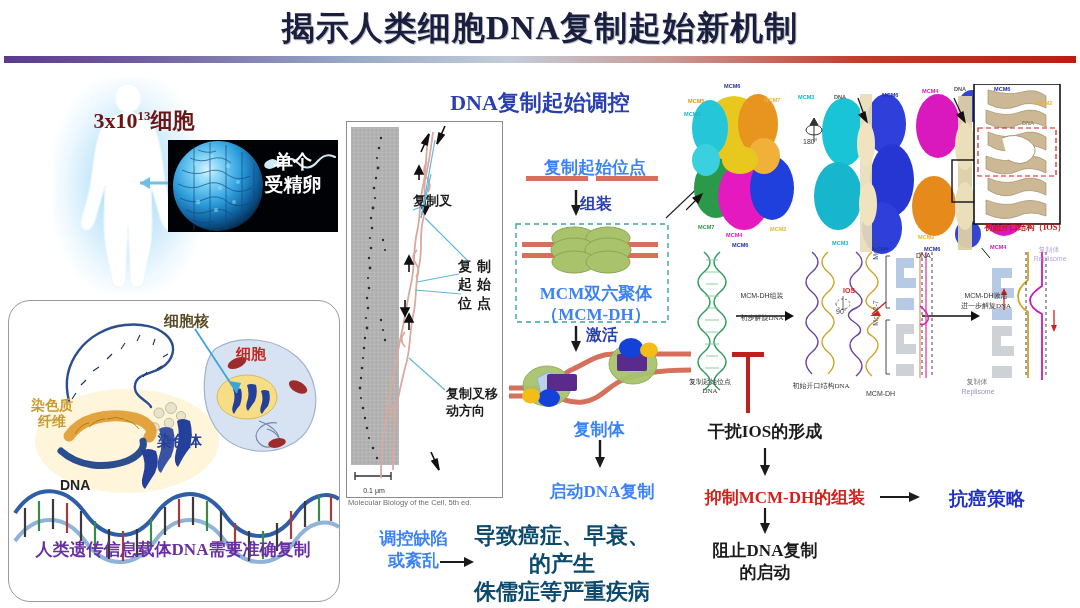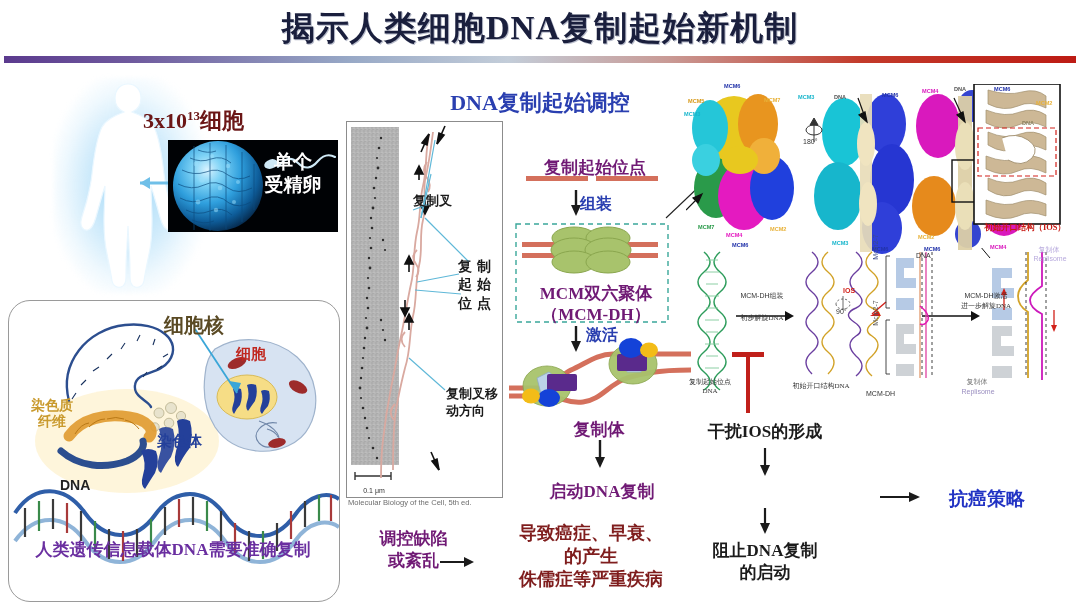--- a/index.html
+++ b/index.html
@@ -24,37 +24,37 @@
 
   
   #humanwrap{left:24px;top:78px;width:240px;height:215px;}
   .glow{
     position:absolute;left:30px;top:0px;width:150px;height:215px;
     background:radial-gradient(ellipse at 50% 50%, #9fd8f7 0%, #cdeafb 38%, rgba(225,243,253,0.55) 62%, rgba(255,255,255,0) 78%);
     filter:blur(2px);
   }
   .body-shape{position:absolute;left:52px;top:4px;width:104px;height:206px;}
   #cellcount{
-    left:20px;top:28px;width:200px;text-align:right;
+    left:20px;top:28px;width:200px;text-align:center;
     font-family:"Liberation Serif","DejaVu Serif",serif;
     font-size:22px;font-weight:bold;color:#6b1616;
   }
   #cellcount sup{font-size:13px;}
 
   
   #eggbox{left:168px;top:140px;width:170px;height:92px;background:#000;overflow:hidden;}
   #egglabel{
     left:252px;top:150px;width:82px;text-align:center;color:#ffffff;
     font-family:"Liberation Serif","DejaVu Serif",serif;font-weight:bold;font-size:19px;line-height:1.22;
   }
 
   
   #cellbox{left:8px;top:300px;width:330px;height:300px;border:1.4px solid #9a9a9a;border-radius:22px;background:#fff;}
   .lbl{position:absolute;font-family:"Liberation Serif","DejaVu Serif",serif;font-weight:bold;}
-  #lbl-nucleus{left:148px;top:312px;font-size:20px;color:#5a4a24;padding-left:16px;}
+  #lbl-nucleus{left:148px;top:312px;font-size:15px;color:#5a4a24;padding-left:16px;}
   #lbl-cell{left:236px;top:345px;font-size:15px;color:#c0271f;}
   #lbl-chromfiber{left:24px;top:398px;width:56px;font-size:14px;color:#c99a2e;line-height:1.15;text-align:center;}
   #lbl-chromosome{left:157px;top:432px;font-size:15px;color:#24409a;}
   #lbl-dna{left:60px;top:477px;font-size:14px;color:#232323;font-family:"Liberation Sans",sans-serif;}
   #cellcaption{
     left:10px;top:538px;width:326px;text-align:center;
     font-family:"Liberation Serif","DejaVu Serif",serif;font-weight:bold;font-size:17px;color:#6a2fa0;
   }
 
   
@@ -65,30 +65,30 @@
   #lbl-fork{left:413px;top:192px;font-size:13px;}
   #lbl-ori{left:458px;top:258px;width:16px;font-size:14px;line-height:1.32;}
   #lbl-ori2{left:477px;top:258px;width:16px;font-size:14px;line-height:1.32;}
   #lbl-forkdir{left:446px;top:386px;width:58px;font-size:13px;line-height:1.3;}
 
   
   #center-title{
     left:400px;top:88px;width:280px;text-align:center;
     font-family:"Liberation Serif","DejaVu Serif",serif;font-weight:bold;font-size:22px;color:#2a3fb0;
   }
-  .ctext{position:absolute;font-family:"Liberation Serif","DejaVu Serif",serif;font-weight:bold;color:#701a75;text-align:center;}
+  .ctext{position:absolute;font-family:"Liberation Serif","DejaVu Serif",serif;font-weight:bold;color:#3b82f6;text-align:center;}
   #t-ori{left:515px;top:156px;width:160px;font-size:17px;}
   #t-assemble{left:580px;top:194px;font-size:16px;color:#2a3fb0;}
   #t-mcm1{left:520px;top:282px;width:152px;font-size:17px;}
   #t-mcm2{left:520px;top:303px;width:152px;font-size:17px;}
   #t-activate{left:586px;top:325px;font-size:16px;color:#2a3fb0;}
   #t-replisome{left:534px;top:418px;width:130px;font-size:17px;}
   #t-startrep{left:527px;top:480px;width:150px;font-size:17px;}
   #t-defect{left:356px;top:528px;width:115px;font-size:17px;line-height:1.32;}
-  #t-disease{left:496px;top:522px;width:190px;font-size:18px;line-height:1.28;color:#7f1d1d;}
+  #t-disease{left:467px;top:522px;width:190px;font-size:22px;line-height:1.28;color:#0c4a6e;}
 
   
   #cryo{left:686px;top:84px;width:392px;height:178px;}
   .mlab{position:absolute;font-size:5.6px;font-weight:bold;font-family:"Liberation Sans",sans-serif;}
   #ioslabel{left:972px;top:222px;width:106px;text-align:center;font-size:8.4px;font-weight:bold;color:#c81a14;font-family:"Liberation Serif",serif;}
   #rot180{left:803px;top:138px;font-size:7px;color:#333;}
 
   
   .rlab{position:absolute;font-size:7px;color:#333;font-family:"Liberation Sans",sans-serif;text-align:center;line-height:1.25;}
   .rlabcn{position:absolute;font-size:7px;color:#333;font-family:"Liberation Serif",serif;text-align:center;line-height:1.3;}
@@ -657,20 +657,21 @@
   <div class="abs rlab" style="left:1022px;top:255px;width:56px;color:#b7a9dd;">Replisome</div>
 
   <div class="abs" id="inhibitor-top"></div>
   <div class="abs" id="inhibitor"></div>
 
   <div class="abs rtext" id="r-disturb">干扰IOS的形成</div>
   <svg class="abs" style="left:755px;top:448px;width:20px;height:32px;">
     <line x1="10" y1="0" x2="10" y2="22" stroke="#1b1b1b" stroke-width="2.2"></line>
     <polygon points="10,28 5,17 15,17" fill="#1b1b1b"></polygon>
   </svg>
+  <div class="abs rtext" id="r-inhibit">抑制MCM-DH的组装</div>
   <svg class="abs" style="left:880px;top:488px;width:44px;height:18px;">
     <line x1="0" y1="9" x2="32" y2="9" stroke="#1b1b1b" stroke-width="2"></line>
     <polygon points="40,9 29,4 29,14" fill="#1b1b1b"></polygon>
   </svg>
   <div class="abs rtext" id="r-strategy">抗癌策略</div>
   <svg class="abs" style="left:755px;top:508px;width:20px;height:30px;">
     <line x1="10" y1="0" x2="10" y2="20" stroke="#1b1b1b" stroke-width="2.2"></line>
     <polygon points="10,26 5,15 15,15" fill="#1b1b1b"></polygon>
   </svg>
   <div class="abs rtext" id="r-block">

